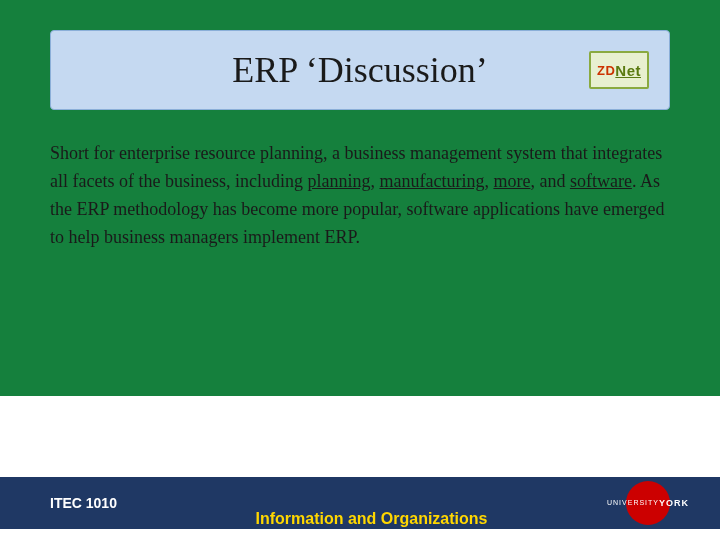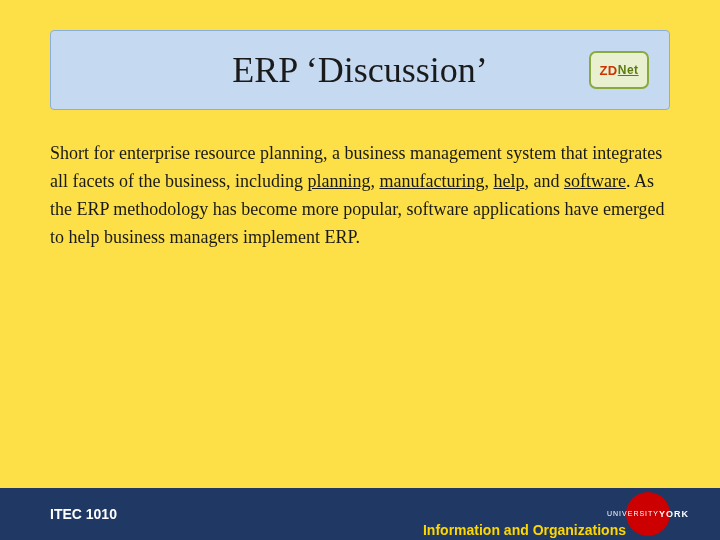--- a/index.html
+++ b/index.html
@@ -8,22 +8,22 @@
       width: 720px;
       height: 540px;
       background: #ffffff;
       font-family: Georgia, 'Times New Roman', serif;
       position: relative;
       overflow: hidden;
     }
 
     .slide-container {
       width: 720px;
-      height: 540px;
-      background: #fde047;
+      height: 396px;
+      background: #15803d;
       position: relative;
       padding: 30px 50px 60px 50px;
     }
 
     .header-box {
       background: #c5d9f1;
       border: 1px solid #8bafd8;
       border-radius: 4px;
       padding: 18px 20px;
       margin-bottom: 30px;
@@ -41,21 +41,21 @@
       text-align: center;
     }
 
     .zdnet-logo {
       position: absolute;
       right: 20px;
       top: 50%;
       transform: translateY(-50%);
       background: #e8f0d0;
       border: 2px solid #8aaa40;
-      border-radius: 7px;
+      border-radius: 2px;
       width: 60px;
       height: 38px;
       display: flex;
       align-items: center;
       justify-content: center;
       font-size: 11px;
       font-weight: bold;
       color: #5a7a10;
       font-family: Arial, sans-serif;
       letter-spacing: 0.5px;
@@ -63,59 +63,59 @@
 
     .zdnet-zd {
       color: #cc3300;
       font-weight: 900;
       font-size: 13px;
     }
 
     .zdnet-net {
       color: #5a7a10;
       font-weight: 700;
-      font-size: 12px;
+      font-size: 15px;
       text-decoration: underline;
     }
 
     .body-text {
       font-size: 18px;
       line-height: 1.55;
       color: #1a1a1a;
       font-family: Georgia, 'Times New Roman', serif;
     }
 
     .body-text .underline {
       text-decoration: underline;
     }
 
     .footer {
       position: absolute;
-      bottom: 0;
+      bottom: 11px;
       left: 0;
       right: 0;
       height: 52px;
       background: #1f3864;
       display: flex;
       align-items: center;
       padding: 0 50px;
     }
 
     .footer-left {
       font-size: 14px;
       color: #ffffff;
       font-family: Arial, sans-serif;
       font-weight: bold;
       flex: 0 0 auto;
     }
 
     .footer-center {
       flex: 1;
-      text-align: right;
-      font-size: 14px;
+      text-align: center;
+      font-size: 16px;
       color: #ffd700;
       font-family: Arial, sans-serif;
       font-weight: bold;
       margin-top: 32px;
     }
 
     .footer-right {
       flex: 0 0 auto;
       display: flex;
       align-items: center;
@@ -159,21 +159,21 @@
 
     <div class="zdnet-logo">
       <span class="zdnet-zd">ZD</span>
         <span class="zdnet-net">Net</span>
     </div>
   </div>
 
   <p class="body-text">
     Short for enterprise resource planning, a business management
     system that integrates all facets of the business, including <span class="underline">planning</span>,
-    <span class="underline">manufacturing</span>, <span class="underline">help</span>, and <span class="underline">software</span>. As the ERP methodology has
+    <span class="underline">manufacturing</span>, <span class="underline">more</span>, and <span class="underline">software</span>. As the ERP methodology has
     become more popular, software applications have emerged to help
     business managers implement ERP.
   </p>
 
 </div>
 
 <div class="footer">
   <div class="footer-left">ITEC 1010</div>
 
   <div class="footer-center">Information and Organizations</div>

